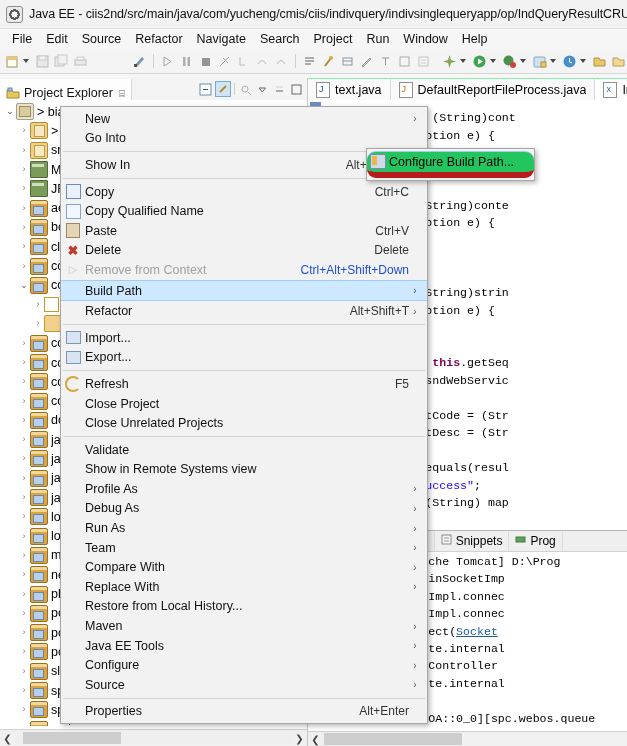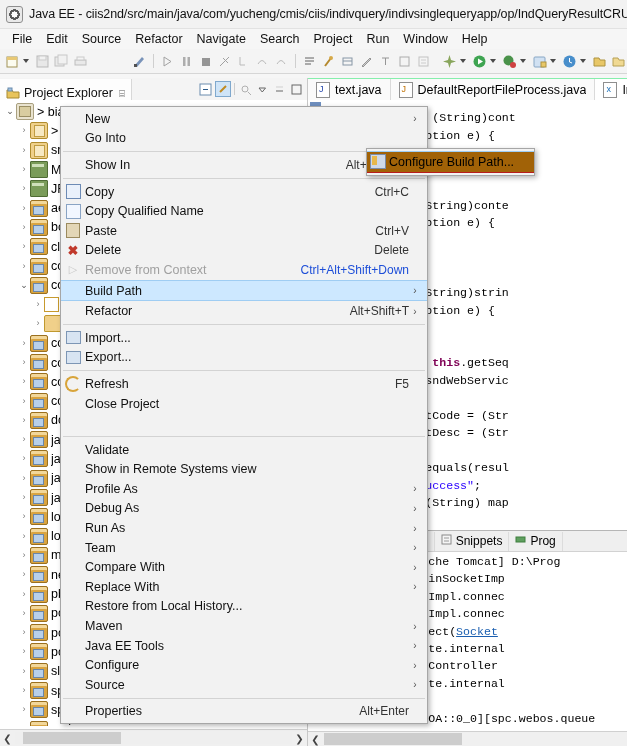--- a/index.html
+++ b/index.html
@@ -139,21 +139,21 @@
   .ctx .ig{width:24px;height:16px;flex:0 0 auto;display:flex;align-items:center;justify-content:center;}
   .ctx .lb{flex:1;}
   .ctx .acc{color:#333;font-size:12px;padding-left:12px;}
   .ctx .it.dis .acc{color:#1d4ed8;}
   .ctx .arr{width:12px;text-align:center;color:#555;font-size:10px;}
   .ctx .sep{height:1px;background:#d3d3d3;margin:3px 2px;}
 
   .submenu{position:absolute;left:366px;top:148px;width:167px;background:#f2f2f2;
            border:1px solid #a6a6a6;box-shadow:2px 2px 5px rgba(0,0,0,.28);z-index:60;padding:2px 0;}
   .submenu .it{height:19.6px;display:flex;align-items:center;font-size:12.5px;}
-  .submenu .it.hi{background:#a16207;border-top:1px solid #9fcdf3;border-bottom:1px solid #b91c1c;}
+  .submenu .it.hi{background:#22c55e;border-top:1px solid #9fcdf3;border-bottom:6px solid #b91c1c;border-radius:9px;}
 
   .cbp-icon{width:14px;height:13px;background:#cfd9e8;border:1px solid #7a8ca8;position:relative;}
   .cbp-icon::after{content:"";position:absolute;left:1px;top:1px;width:5px;height:9px;background:#e8b84b;}
   .cp-icon{width:13px;height:13px;background:#eaf1fb;border:1px solid #6d8bb5;}
   .cp-icon2{width:13px;height:13px;background:#f2f7ff;border:1px solid #8aa4c4;}
   .pst-icon{width:12px;height:13px;background:#e3d6b6;border:1px solid #9b8a5e;}
   .del-x{color:#c0392b;font-size:13px;font-weight:bold;line-height:1;}
   .imp-icon{width:13px;height:11px;background:#d8e4f2;border:1px solid #7d96b5;}
   .ref-icon{width:12px;height:12px;border:2px solid #d8a43a;border-radius:50%;border-right-color:transparent;}
 </style>
@@ -748,20 +748,21 @@
         <span class="acc">F5</span>
         <span class="arr"></span>
       </div>
       <div class="it">
         <span class="ig"></span>
         <span class="lb">Close Project</span>
         <span class="arr"></span>
       </div>
       <div class="it">
         <span class="ig"></span>
+        <span class="lb">Close Unrelated Projects</span>
         <span class="arr"></span>
       </div>
       <div class="sep"></div>
       <div class="it">
         <span class="ig"></span>
         <span class="lb">Validate</span>
         <span class="arr"></span>
       </div>
       <div class="it">
         <span class="ig"></span>

